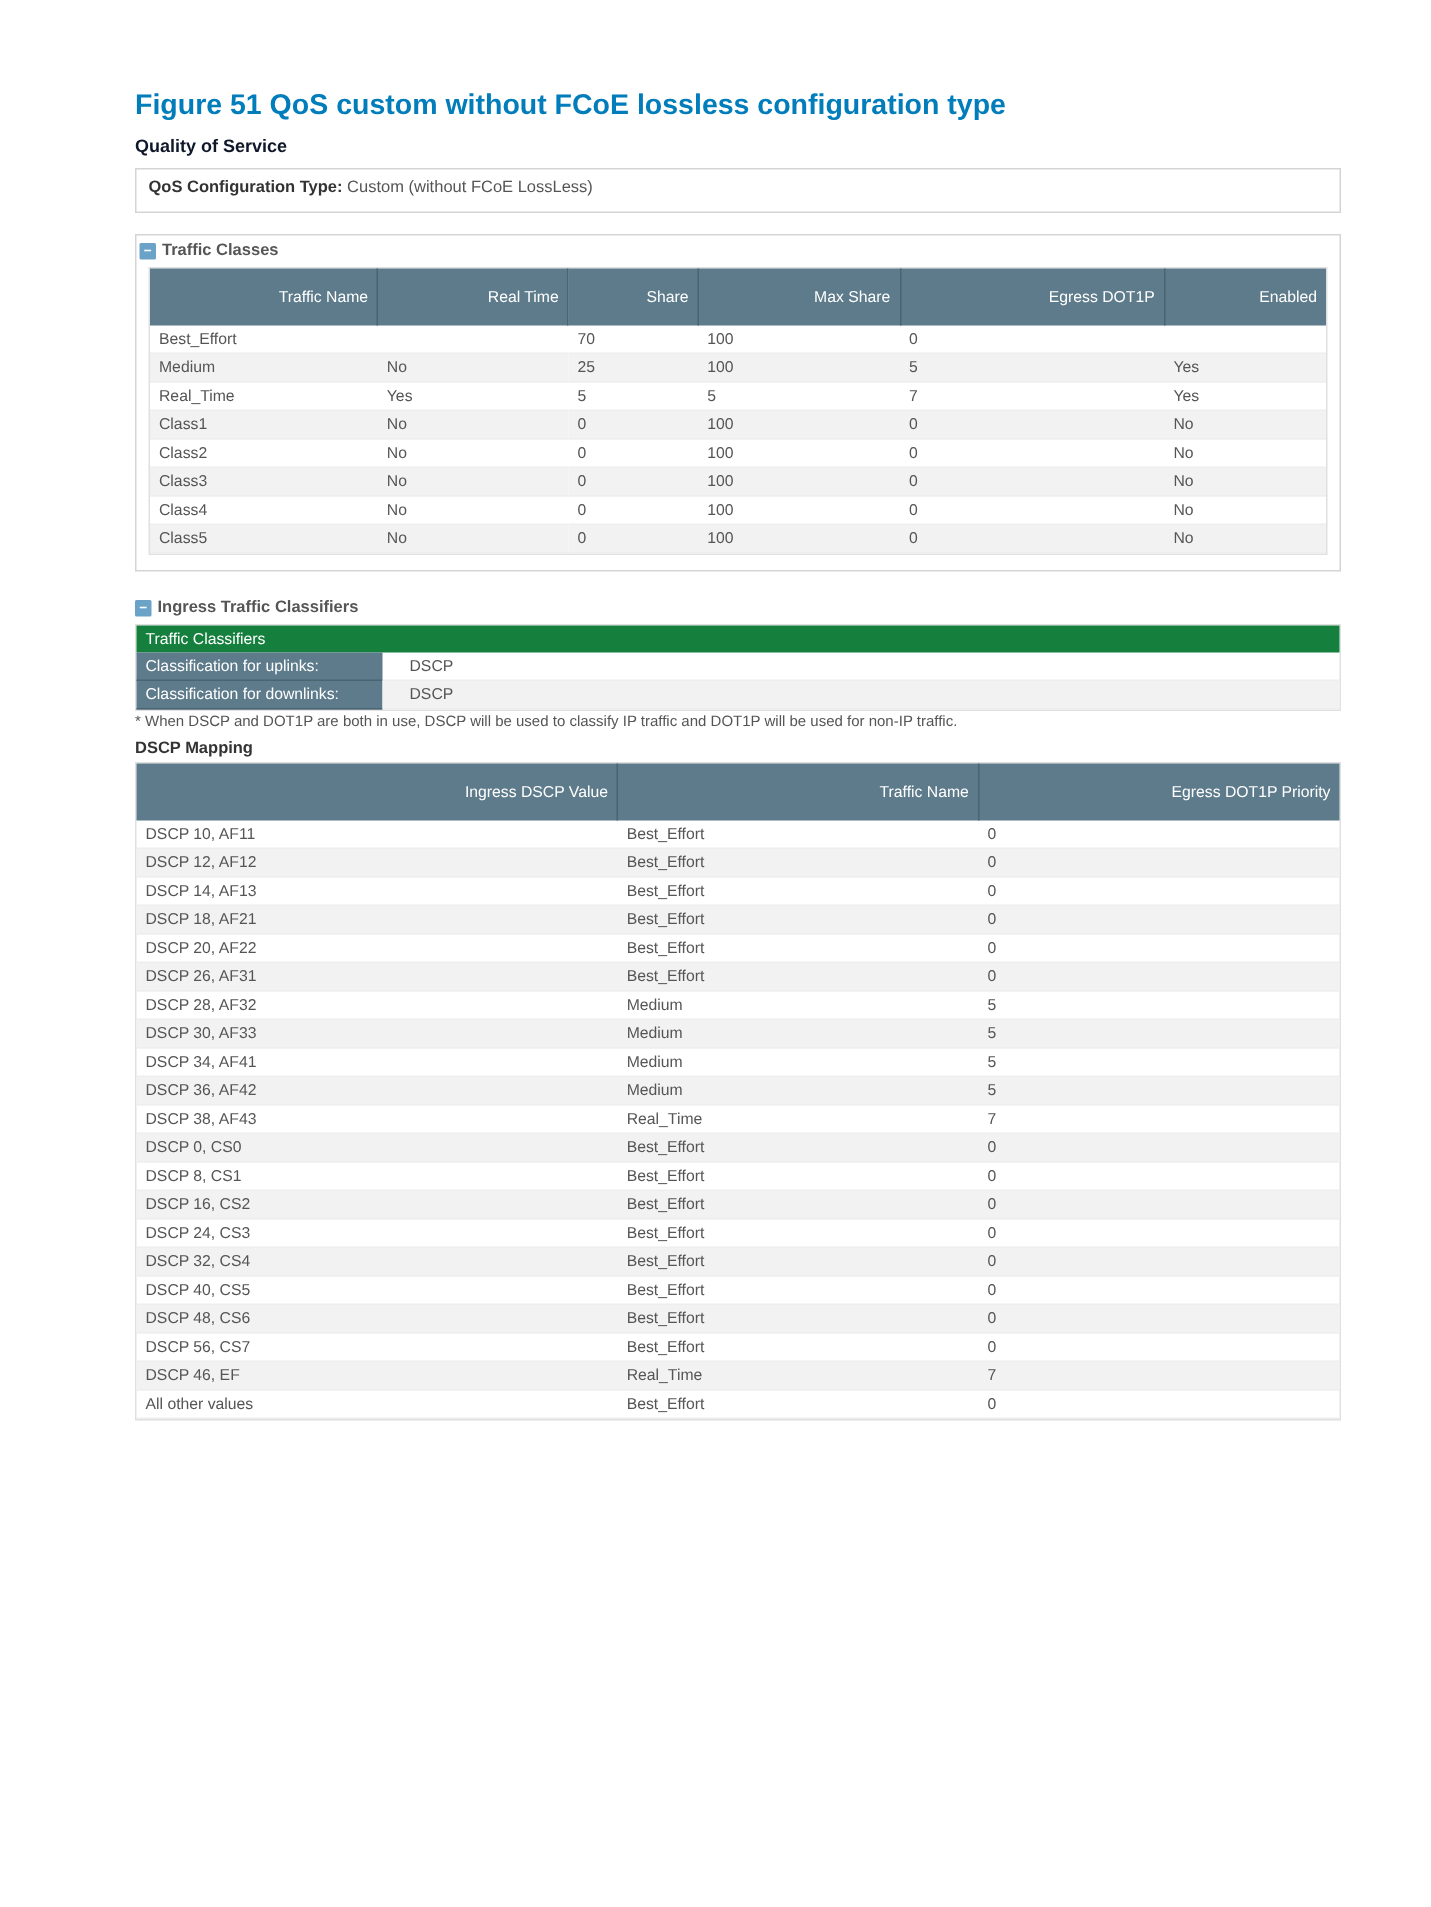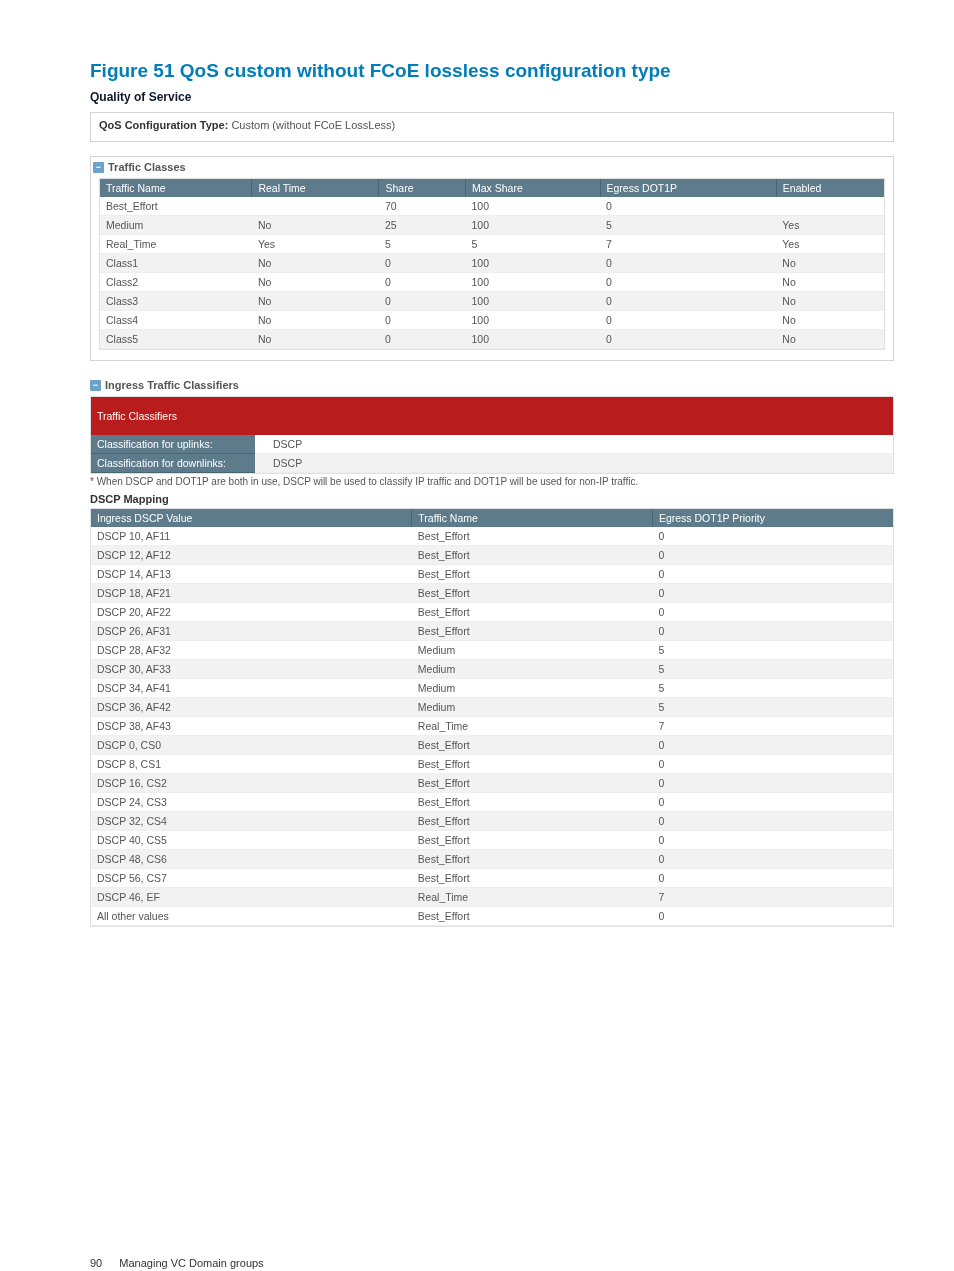--- a/index.html
+++ b/index.html
@@ -63,22 +63,22 @@
     margin-top: 2px;
   }
   table.data {
     width: 100%;
     border-collapse: collapse;
     font-size: 10.5px;
   }
   table.data th {
     background: #5d7b8a;
     color: #fff;
-    text-align: left;
-    padding: 3px 6px;
+    text-align: right;
+    padding: 13px 6px;
     font-weight: normal;
     border-right: 1px solid #4a6572;
   }
   table.data th:last-child { border-right: none; }
   table.data td {
     padding: 3px 6px;
     color: #555;
     border-bottom: 1px solid #eee;
   }
   table.data tbody tr:nth-child(even) td { background: #f2f2f2; }
@@ -105,23 +105,23 @@
     color: #555;
     margin-top: 2px;
   }
   .dscp-mapping-title {
     font-size: 11px;
     font-weight: bold;
     color: #333;
     margin: 6px 0 3px 0;
   }
   .classifier-header {
-    background: #b91c1c;
+    background: #15803d;
     color: #fff;
-    padding: 13px 6px;
+    padding: 3px 6px;
     font-size: 10.5px;
   }
   .footer {
     position: relative;
     margin-top: 320px;
     font-size: 11px;
     color: #333;
   }
   .footer .pg { margin-right: 14px; }
 </style>

